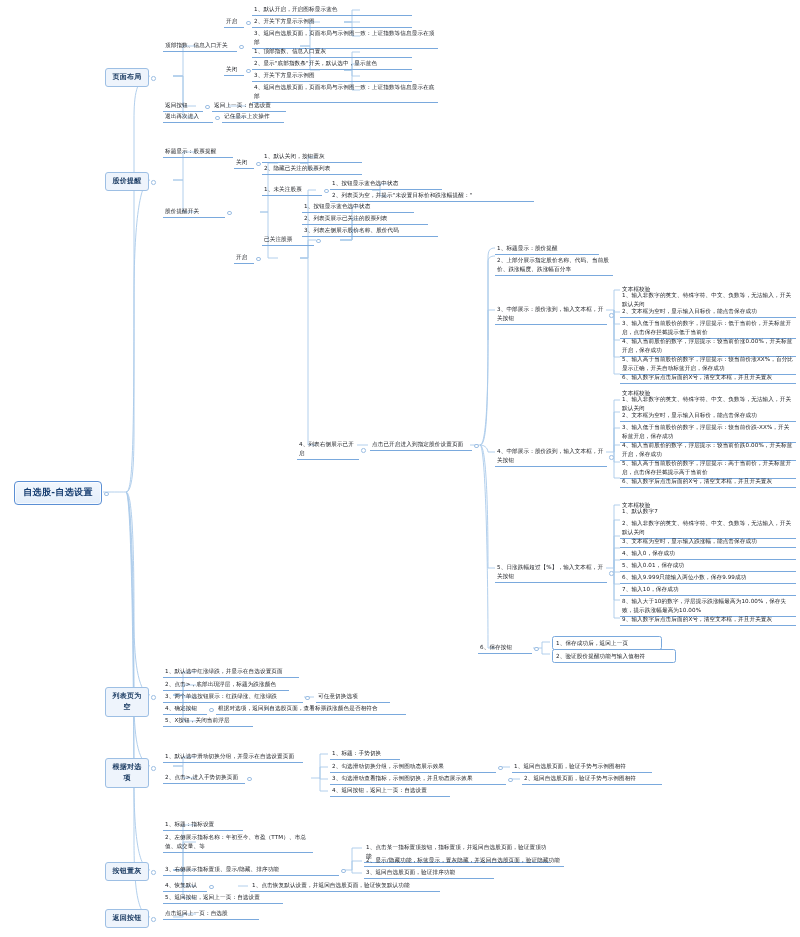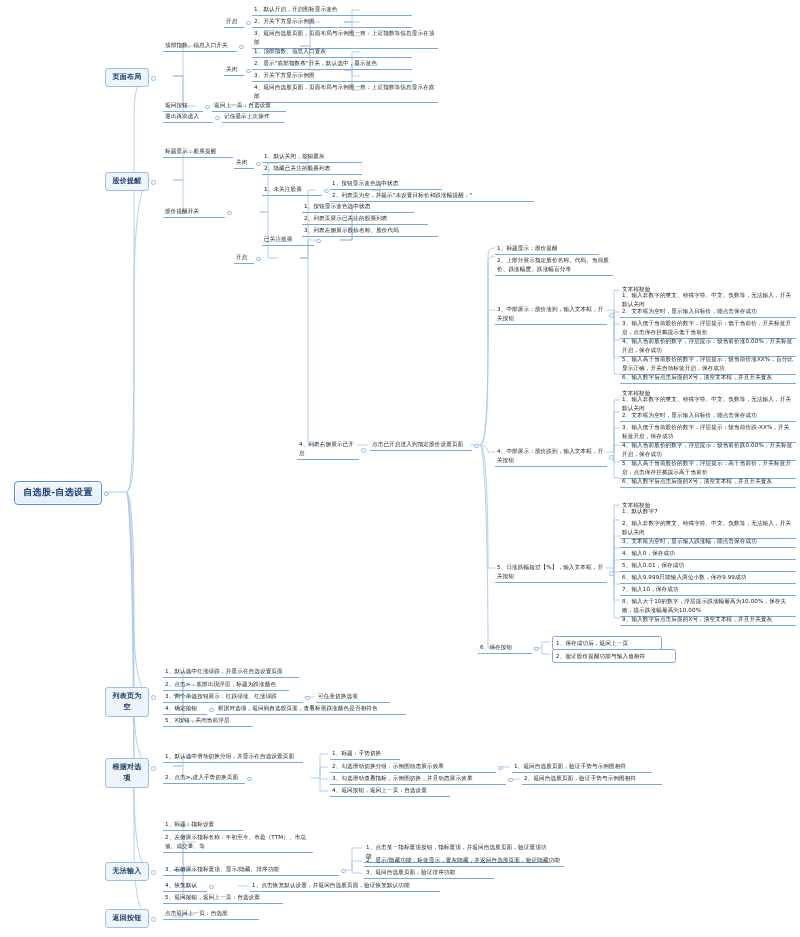--- a/index.html
+++ b/index.html
@@ -301,21 +301,21 @@
   <div class="node lvl1" style="left:105px;top:758px;width:44px;">根据对选项</div>
   <div class="node leaf" style="left:163px;top:751px;width:140px;">1、默认选中滑动切换分组，并显示在自选设置页面</div>
   <div class="node leaf" style="left:163px;top:772px;width:82px;">2、点击&gt;,进入手势切换页面</div>
   <div class="node leaf" style="left:330px;top:748px;width:70px;">1、标题：手势切换</div>
   <div class="node leaf" style="left:330px;top:761px;width:166px;">2、勾选滑动切换分组，示例图动态展示效果</div>
   <div class="node leaf" style="left:512px;top:761px;width:140px;">1、返回自选股页面，验证手势与示例图相符</div>
   <div class="node leaf" style="left:330px;top:773px;width:176px;">3、勾选滑动查看指标，示例图切换，并且动态展示效果</div>
   <div class="node leaf" style="left:522px;top:773px;width:140px;">2、返回自选股页面，验证手势与示例图相符</div>
   <div class="node leaf" style="left:330px;top:785px;width:120px;">4、返回按钮，返回上一页：自选设置</div>
 
-  <div class="node lvl1" style="left:105px;top:862px;width:44px;">无法输入</div>
+  <div class="node lvl1" style="left:105px;top:862px;width:44px;">按钮置灰</div>
   <div class="node leaf" style="left:163px;top:819px;width:80px;">1、标题：指标设置</div>
   <div class="node leaf" style="left:163px;top:832px;width:150px;">2、左侧展示指标名称：年初至今、市盈（TTM）、市总值、成交量、等</div>
   <div class="node leaf" style="left:163px;top:864px;width:176px;">3、右侧展示指标置顶、显示/隐藏、排序功能</div>
   <div class="node leaf" style="left:364px;top:842px;width:186px;">1、点击某一指标置顶按钮，指标置顶，并返回自选股页面，验证置顶功能</div>
   <div class="node leaf" style="left:364px;top:855px;width:200px;">2、显示/隐藏功能，标蓝显示，置灰隐藏，并返回自选股页面，验证隐藏功能</div>
   <div class="node leaf" style="left:364px;top:867px;width:130px;">3、返回自选股页面，验证排序功能</div>
   <div class="node leaf" style="left:163px;top:880px;width:44px;">4、恢复默认</div>
   <div class="node leaf" style="left:250px;top:880px;width:190px;">1、点击恢复默认设置，并返回自选股页面，验证恢复默认功能</div>
   <div class="node leaf" style="left:163px;top:892px;width:120px;">5、返回按钮，返回上一页：自选设置</div>
 

